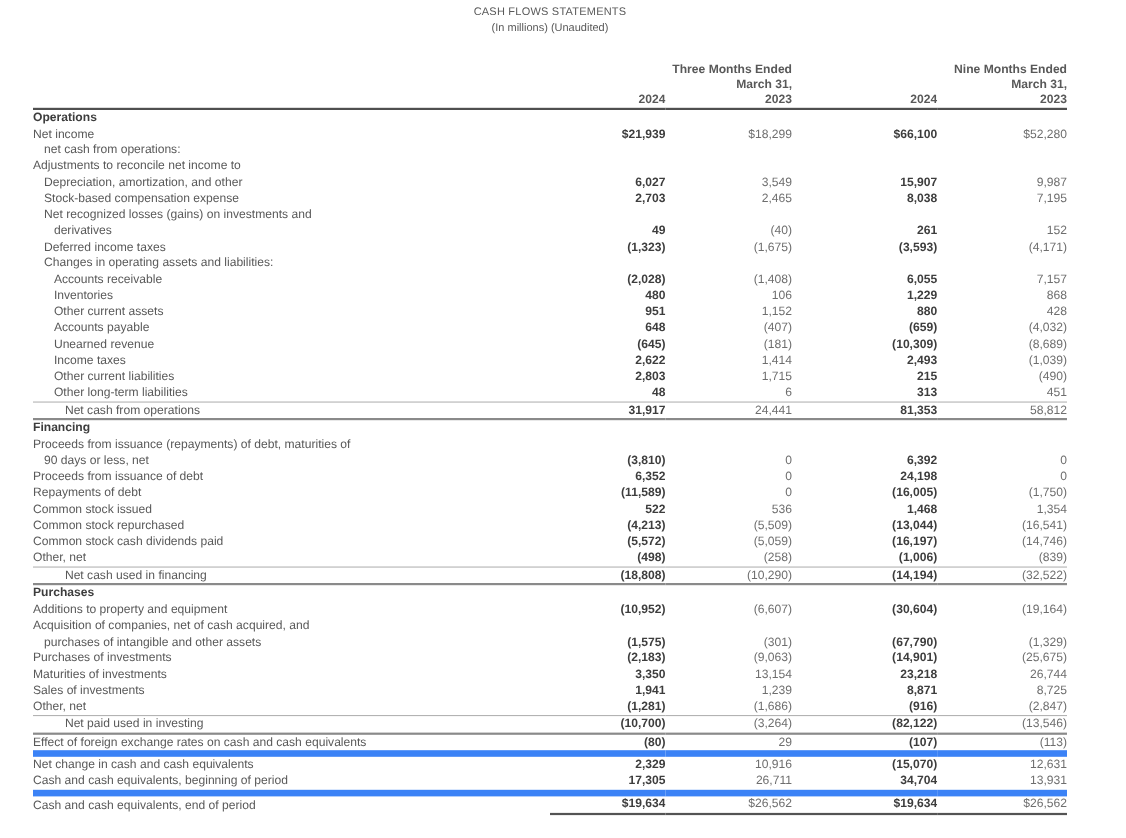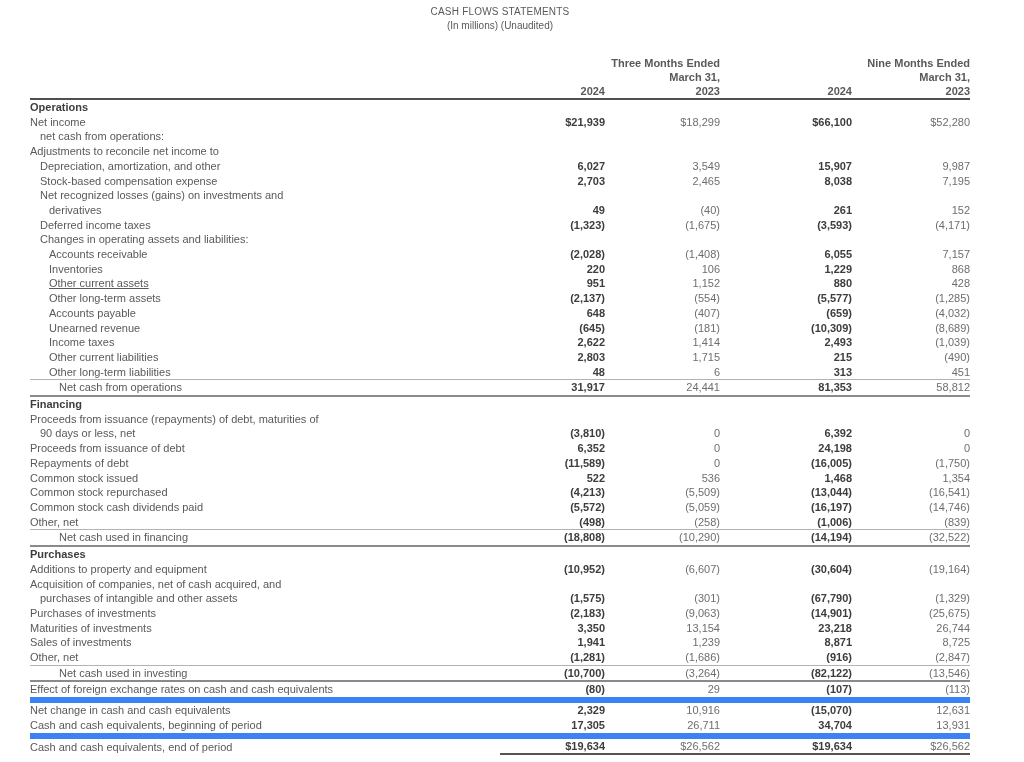--- a/index.html
+++ b/index.html
@@ -210,38 +210,31 @@
   </tr>
         <tr class="type-item">
     <td class="label" style="padding-left: 19px;">Accounts receivable</td>
     <td class="val c1">(2,028)</td>
     <td class="val c2">(1,408)</td>
     <td class="val c3">6,055</td>
     <td class="val c4">7,157</td>
   </tr>
         <tr class="type-item">
     <td class="label" style="padding-left: 19px;">Inventories</td>
-    <td class="val c1">220</td>
+    <td class="val c1">480</td>
     <td class="val c2">106</td>
     <td class="val c3">1,229</td>
     <td class="val c4">868</td>
   </tr>
         <tr class="type-item">
-    <td class="label" style="padding-left: 19px; text-decoration: underline;">Other current assets</td>
+    <td class="label" style="padding-left: 19px;">Other current assets</td>
     <td class="val c1">951</td>
     <td class="val c2">1,152</td>
     <td class="val c3">880</td>
     <td class="val c4">428</td>
-  </tr>
-        <tr class="type-item">
-    <td class="label" style="padding-left: 19px;">Other long-term assets</td>
-    <td class="val c1">(2,137)</td>
-    <td class="val c2">(554)</td>
-    <td class="val c3">(5,577)</td>
-    <td class="val c4">(1,285)</td>
   </tr>
         <tr class="type-item">
     <td class="label" style="padding-left: 19px;">Accounts payable</td>
     <td class="val c1">648</td>
     <td class="val c2">(407)</td>
     <td class="val c3">(659)</td>
     <td class="val c4">(4,032)</td>
   </tr>
         <tr class="type-item">
     <td class="label" style="padding-left: 19px;">Unearned revenue</td>
@@ -398,21 +391,21 @@
     <td class="val c4">8,725</td>
   </tr>
         <tr class="type-item">
     <td class="label" style="padding-left: 0px;">Other, net</td>
     <td class="val c1">(1,281)</td>
     <td class="val c2">(1,686)</td>
     <td class="val c3">(916)</td>
     <td class="val c4">(2,847)</td>
   </tr>
         <tr class="type-total">
-    <td class="label" style="padding-left: 29px;">Net cash used in investing</td>
+    <td class="label" style="padding-left: 29px;">Net paid used in investing</td>
     <td class="val c1">(10,700)</td>
     <td class="val c2">(3,264)</td>
     <td class="val c3">(82,122)</td>
     <td class="val c4">(13,546)</td>
   </tr>
         <tr class="type-line-below">
     <td class="label" style="padding-left: 0px;">Effect of foreign exchange rates on cash and cash equivalents</td>
     <td class="val c1">(80)</td>
     <td class="val c2">29</td>
     <td class="val c3">(107)</td>

